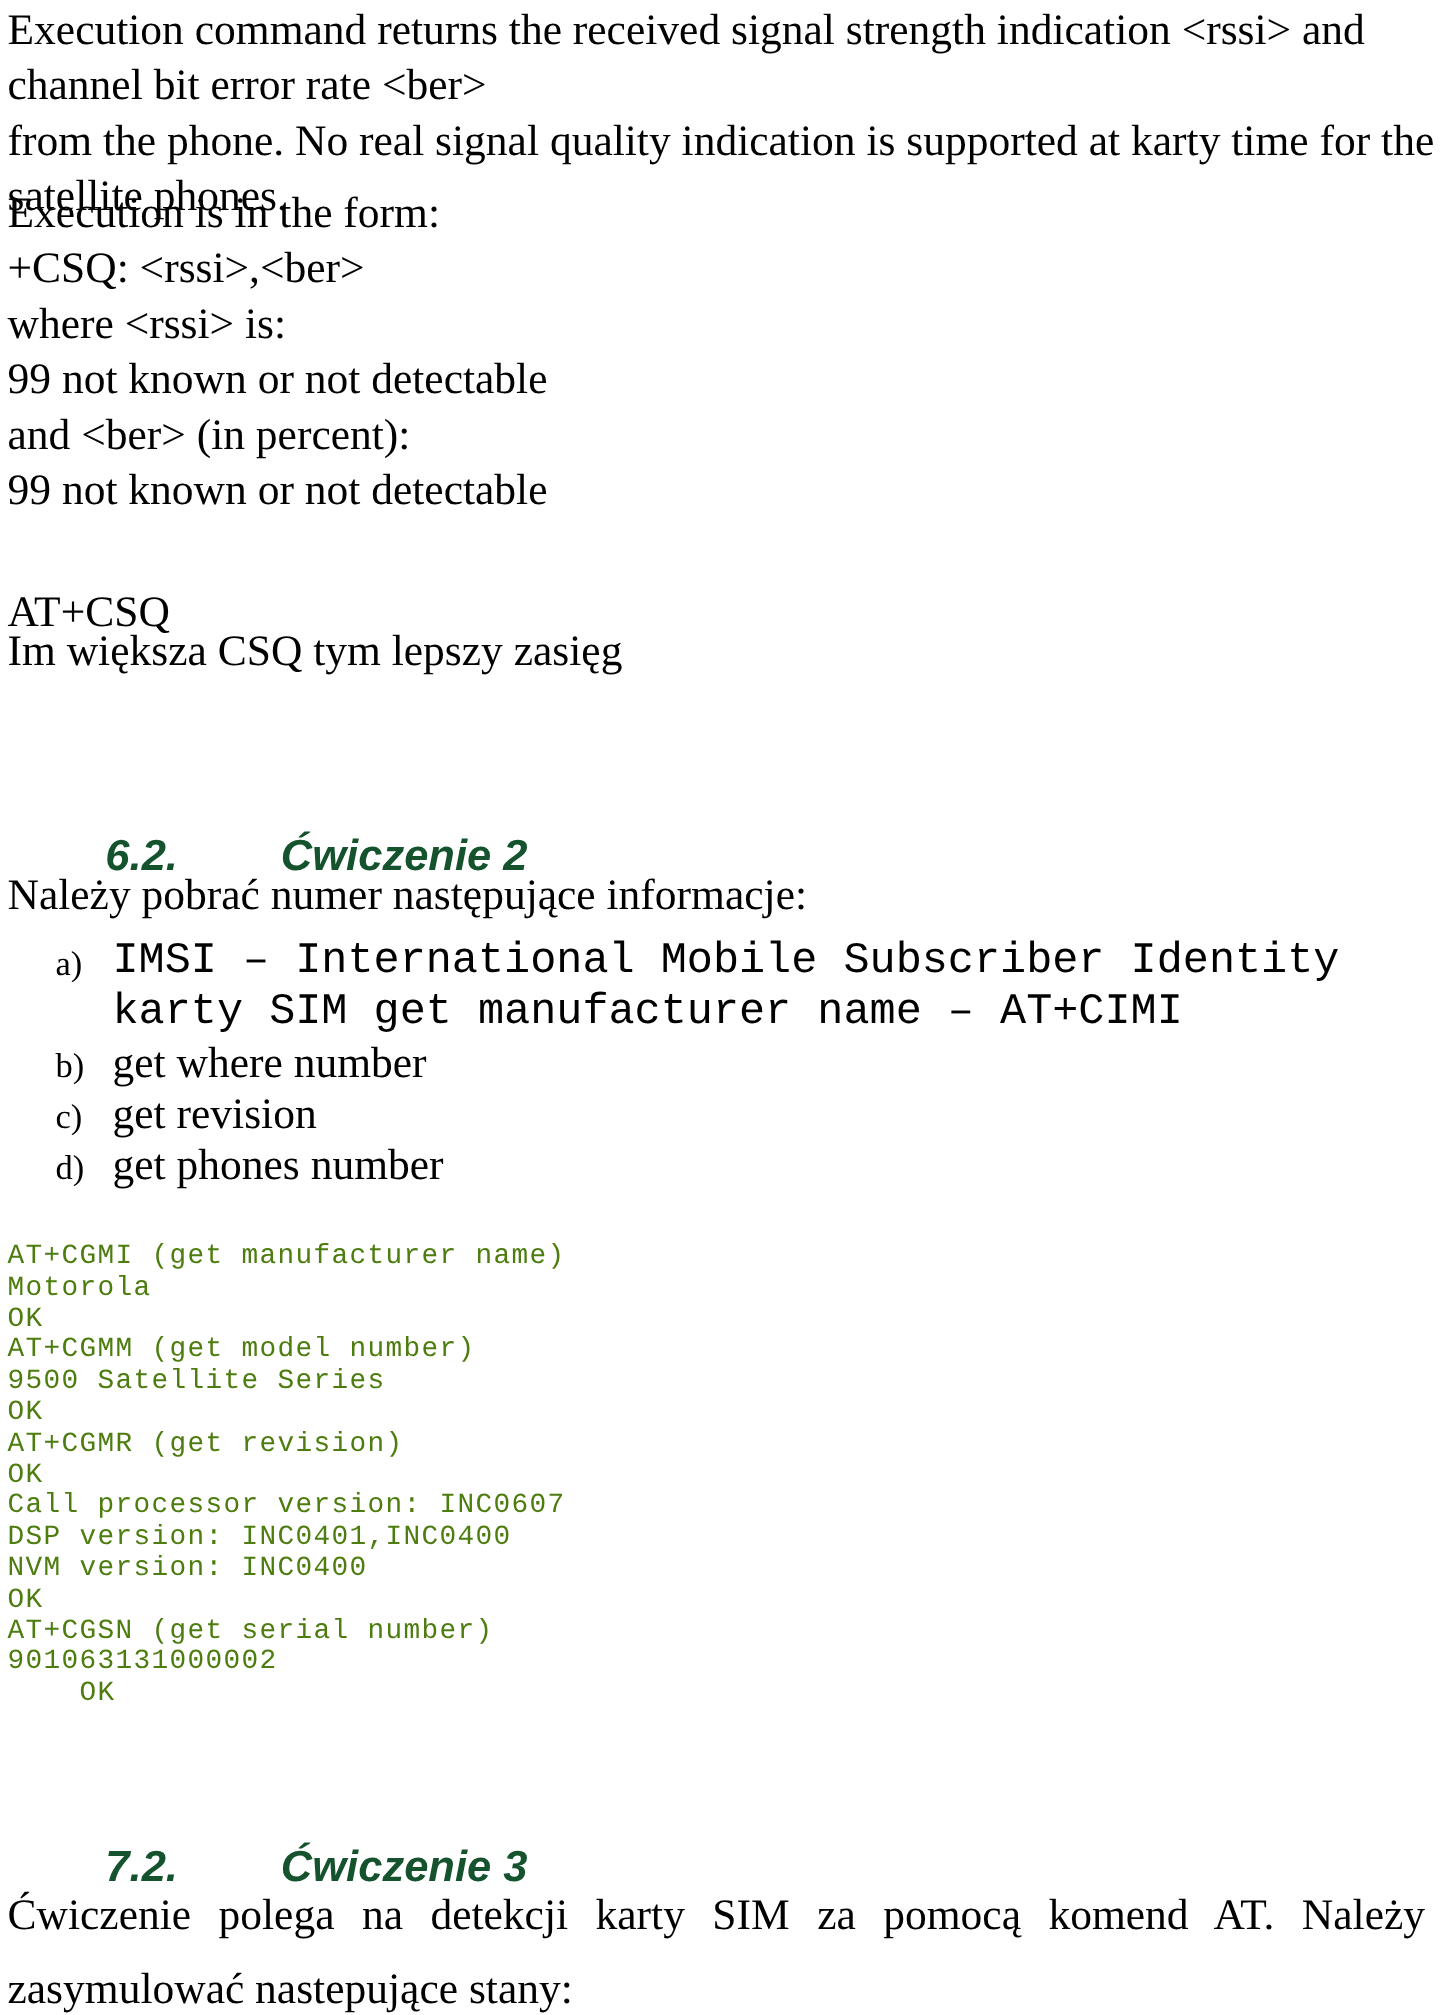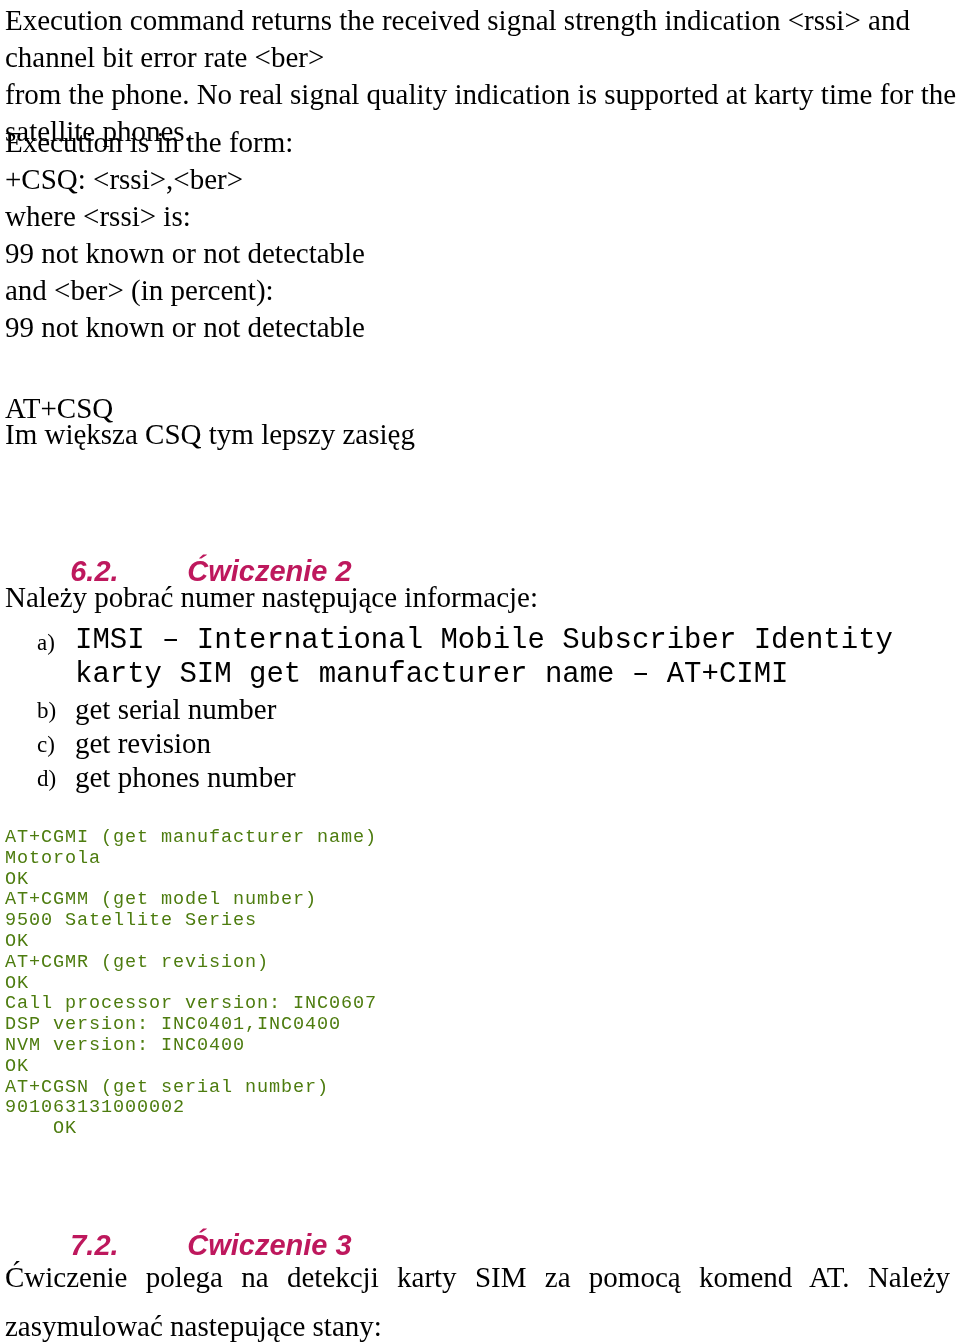--- a/index.html
+++ b/index.html
@@ -61,21 +61,21 @@
   }
 
   
   .heading {
     position: absolute;
     font-family: "Liberation Sans", "DejaVu Sans", sans-serif;
     font-weight: bold;
     font-style: italic;
     font-size: 29px;
     line-height: 34px;
-    color: #be185d;
+    color: #14532d;
     white-space: pre;
   }
   .heading .hnum { display: inline-block; width: 117px; }
 
   #heading-62 { left: 38px; top: 520px; }
   #heading-63 { left: 38px; top: 1194px; }
 
   
   #nalezy-line {
     left: 5px;
@@ -180,21 +180,21 @@
 
   <div class="para" id="nalezy-line">Należy pobrać numer następujące informacje:</div>
 
   <ol id="task-list">
     <li class="wrap">
       <span class="marker">a)</span>
       <span class="itemtext">IMSI – International Mobile Subscriber Identity karty SIM get manufacturer name – AT+CIMI</span>
     </li>
     <li>
       <span class="marker">b)</span>
-      <span class="itemtext">get serial number</span>
+      <span class="itemtext">get where number</span>
     </li>
     <li>
       <span class="marker">c)</span>
       <span class="itemtext">get revision</span>
     </li>
     <li>
       <span class="marker">d)</span>
       <span class="itemtext">get phones number</span>
     </li>
   </ol>

